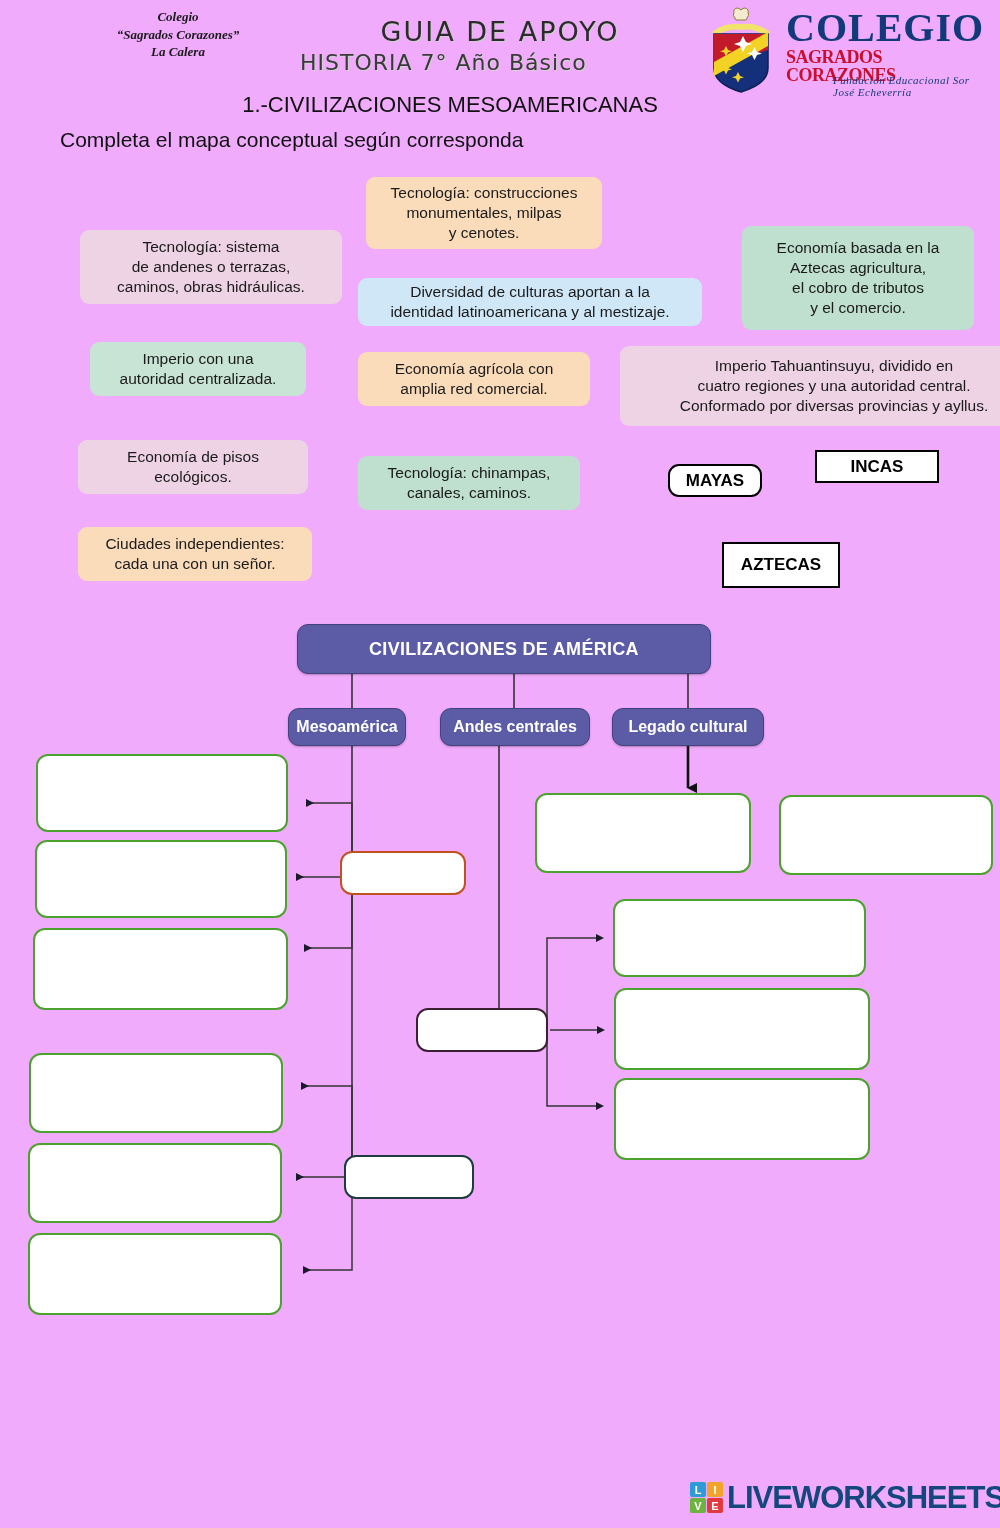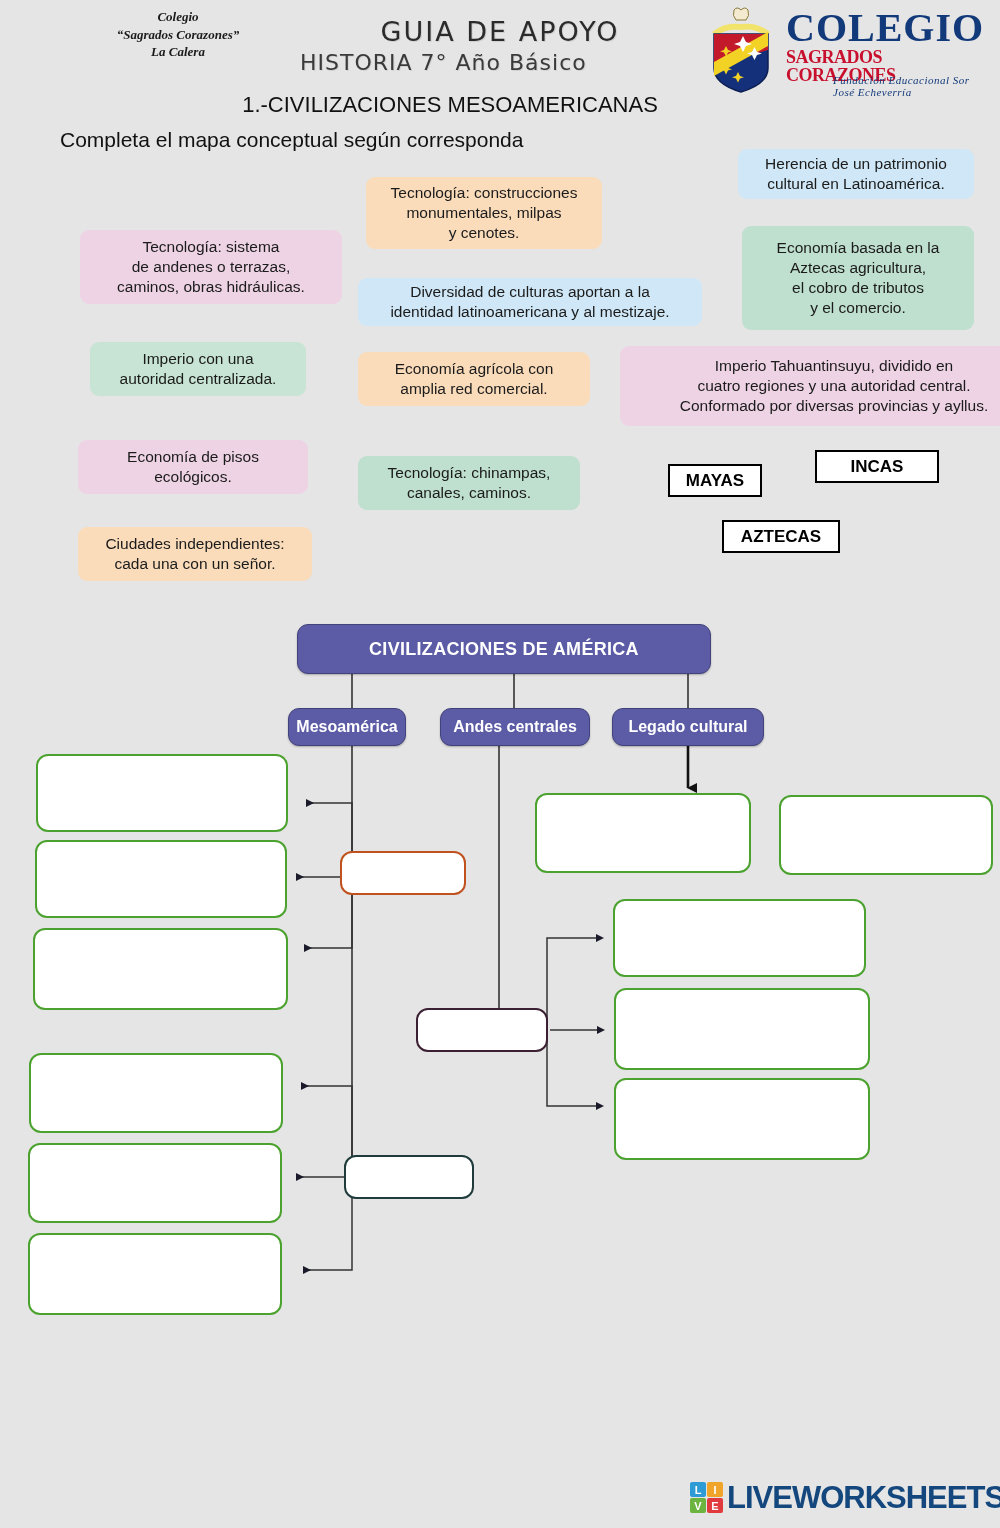--- a/index.html
+++ b/index.html
@@ -9,21 +9,21 @@
   }
   body {
     font-family: "Liberation Sans", sans-serif;
     color: #1a1a1a;
   }
   #page {
     position: relative;
     width: 1000px;
     height: 1528px;
     overflow: hidden;
-    background: #e5e5e5;
+    background: #f0abfc;
   }
 
   
   .school-name {
     position: absolute;
     left: 88px;
     top: 8px;
     width: 180px;
     text-align: center;
     font-family: "Liberation Serif", serif;
@@ -276,27 +276,26 @@
   <div class="card pink" style="left:80px;  top:230px; width:262px; height:74px;">Tecnología: sistema<br>de andenes o terrazas,<br>caminos, obras hidráulicas.</div>
   <div class="card green" style="left:90px;  top:342px; width:216px; height:54px;">Imperio con una<br>autoridad centralizada.</div>
   <div class="card pink" style="left:78px;  top:440px; width:230px; height:54px;">Economía de pisos<br>ecológicos.</div>
   <div class="card orange" style="left:78px;  top:527px; width:234px; height:54px;">Ciudades independientes:<br>cada una con un señor.</div>
 
   <div class="card orange" style="left:366px; top:177px; width:236px; height:72px;">Tecnología: construcciones<br>monumentales, milpas<br>y cenotes.</div>
   <div class="card blue" style="left:358px; top:278px; width:344px; height:48px;">Diversidad de culturas aportan a la<br>identidad latinoamericana y al mestizaje.</div>
   <div class="card orange" style="left:358px; top:352px; width:232px; height:54px;">Economía agrícola con<br>amplia red comercial.</div>
   <div class="card mint" style="left:358px; top:456px; width:222px; height:54px;">Tecnología: chinampas,<br>canales, caminos.</div>
 
-  <div class="card blue" style="left:738px; top:149px; width:236px; height:50px;">Herencia de un patrimonio<br>cultural en Latinoamérica.</div>
   <div class="card mint" style="left:742px; top:226px; width:232px; height:104px;">Economía basada en la<br>Aztecas agricultura,<br>el cobro de tributos<br>y el comercio.</div>
   <div class="card pink" style="left:620px; top:346px; width:428px; height:80px;">Imperio Tahuantinsuyu, dividido en<br>cuatro regiones y una autoridad central.<br>Conformado por diversas provincias y ayllus.</div>
 
-  <div class="wordbox" style="left:668px; top:464px; width:94px;  height:33px;">MAYAS</div>
+  <div class="wordbox" style="left:668px; top:464px; width:94px;  height:33px;border-radius:11px;">MAYAS</div>
   <div class="wordbox" style="left:815px; top:450px; width:124px; height:33px;">INCAS</div>
-  <div class="wordbox" style="left:722px; top:520px; width:118px; height:33px;">AZTECAS</div>
+  <div class="wordbox" style="left:722px; top:542px; width:118px; height:46px;">AZTECAS</div>
 
   <svg id="wires" viewBox="0 0 1000 1528">
     <defs>
       <marker id="ah-l" markerWidth="9" markerHeight="8" refX="8" refY="4" orient="auto" markerUnits="userSpaceOnUse">
         <path d="M8,0 L8,8 L0,4 Z" fill="#1a1a2a"></path>
       </marker>
       <marker id="ah-r" markerWidth="9" markerHeight="8" refX="1" refY="4" orient="auto" markerUnits="userSpaceOnUse">
         <path d="M0,0 L0,8 L8,4 Z" fill="#1a1a2a"></path>
       </marker>
       <marker id="ah-d" markerWidth="10" markerHeight="10" refX="5" refY="9" orient="auto" markerUnits="userSpaceOnUse">

